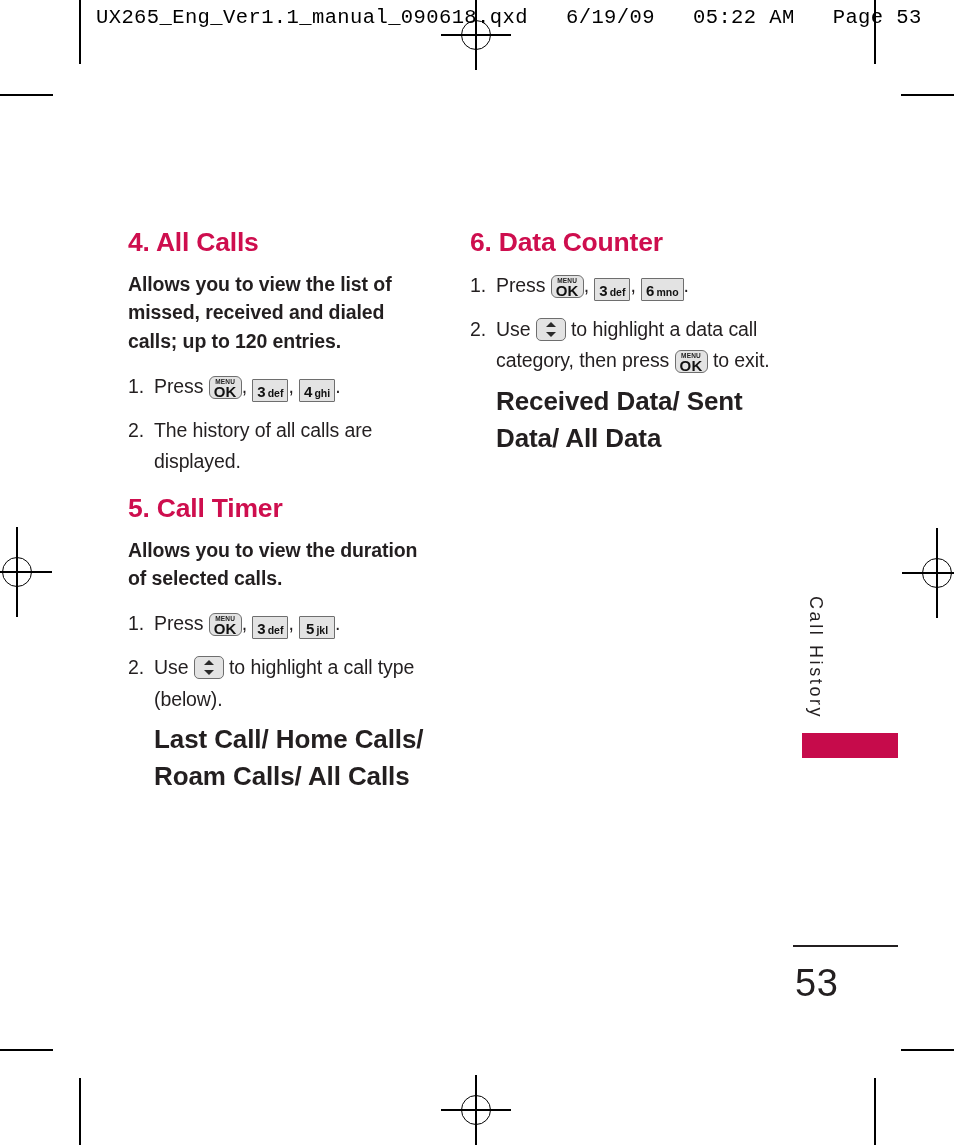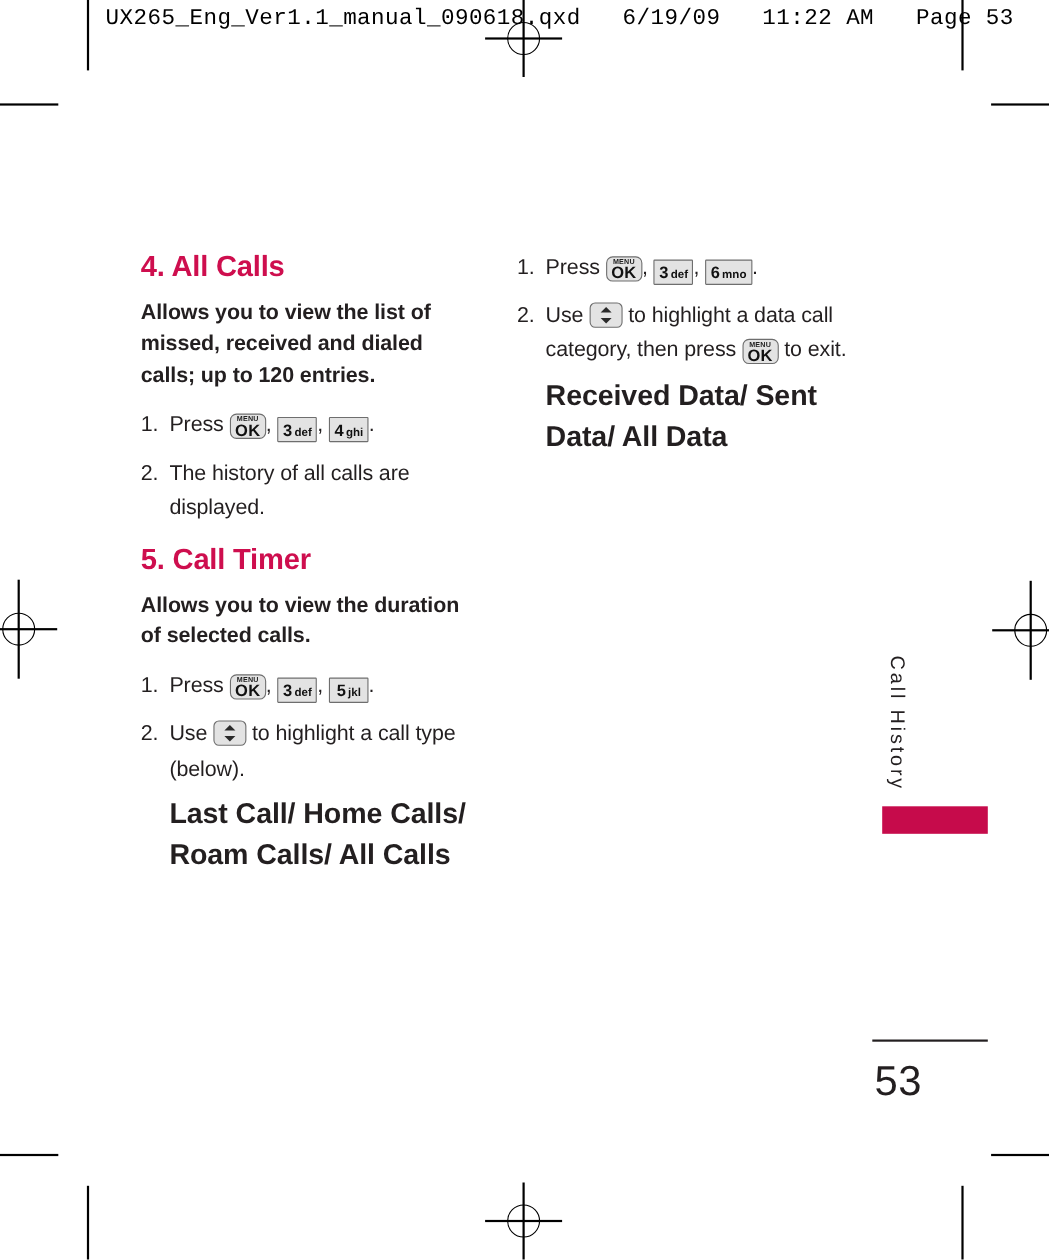--- a/index.html
+++ b/index.html
@@ -235,21 +235,21 @@
     left: 795px;
     top: 962px;
     font-size: 38px;
     letter-spacing: 0.5px;
     color: #231f20;
   }
 </style>
 </head>
 <body>
 
-<div class="slug">UX265_Eng_Ver1.1_manual_090618.qxd   6/19/09   11:22 AM   Page 53</div>
+<div class="slug">UX265_Eng_Ver1.1_manual_090618.qxd   6/19/09   05:22 AM   Page 53</div>
 
 <div class="mark v" style="left:79px;  top:0px;   height:64px;"></div>
 <div class="mark v" style="left:874px; top:0px;   height:64px;"></div>
 <div class="mark h" style="left:0px;   top:94px; width:53px;"></div>
 <div class="mark h" style="left:901px; top:94px; width:53px;"></div>
 
 <div class="mark h" style="left:0px;   top:1049px; width:53px;"></div>
 <div class="mark h" style="left:901px; top:1049px; width:53px;"></div>
 <div class="mark v" style="left:79px;  top:1078px; height:67px;"></div>
 <div class="mark v" style="left:874px; top:1078px; height:67px;"></div>
@@ -318,20 +318,21 @@
       </div>
 
       <p class="options">Last Call/ Home Calls/ Roam Calls/ All Calls</p>
     </section>
 
   </div>
 
   <div class="col col-right">
 
     <section>
+      <h2 class="sec-title" style="color: rgb(206, 14, 78);">6. Data Counter</h2>
 
 
       <div class="step tight">
         <span class="num">1.</span><span>Press</span>
         <span class="key key-menu"><span class="t">MENU</span><span class="b">OK</span></span><span>,</span>
         <span class="key key-num"><span class="d">3</span><span class="l">def</span></span><span>,</span>
         <span class="key key-num"><span class="d">6</span><span class="l">mno</span></span><span>.</span>
       </div>
 
       <div class="step" style="margin-bottom:6px;">

